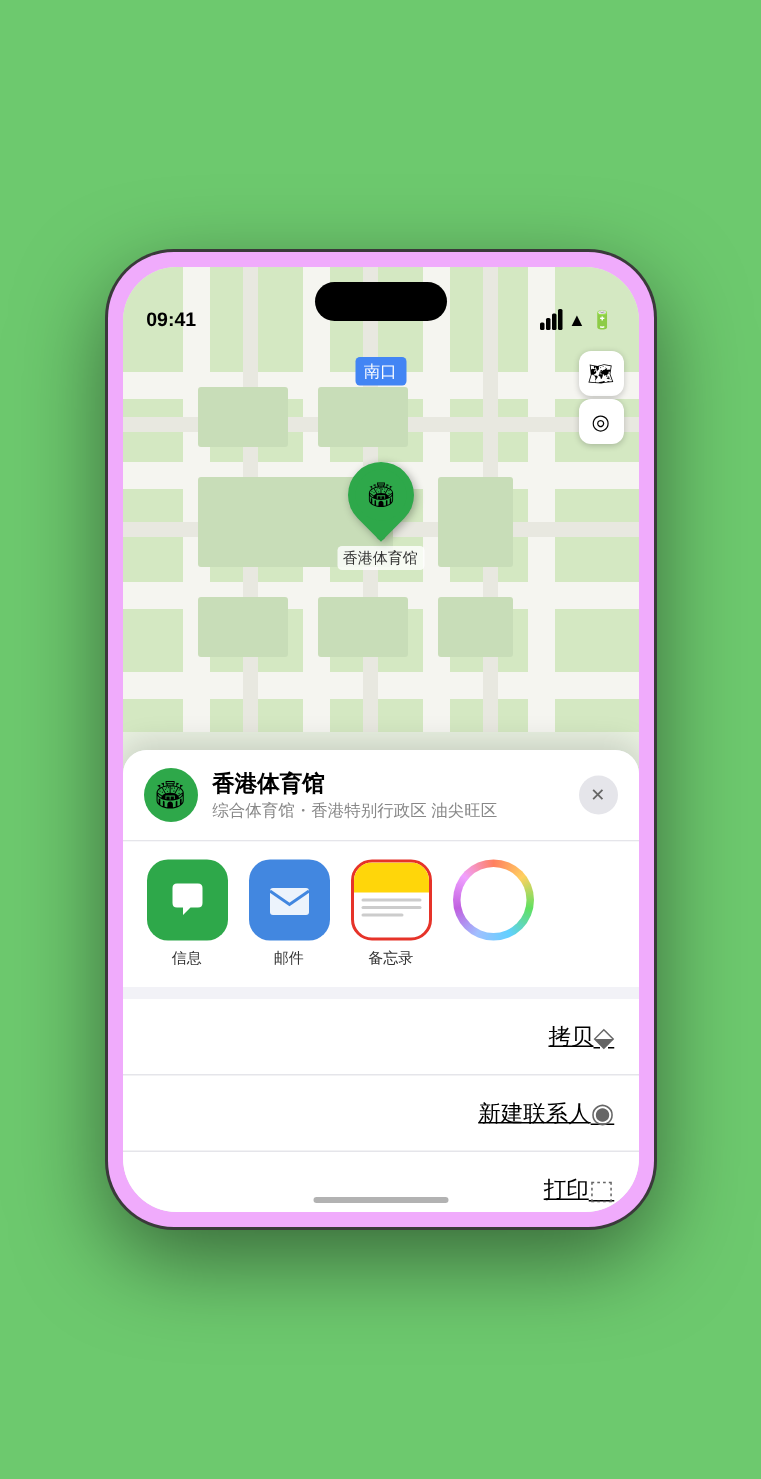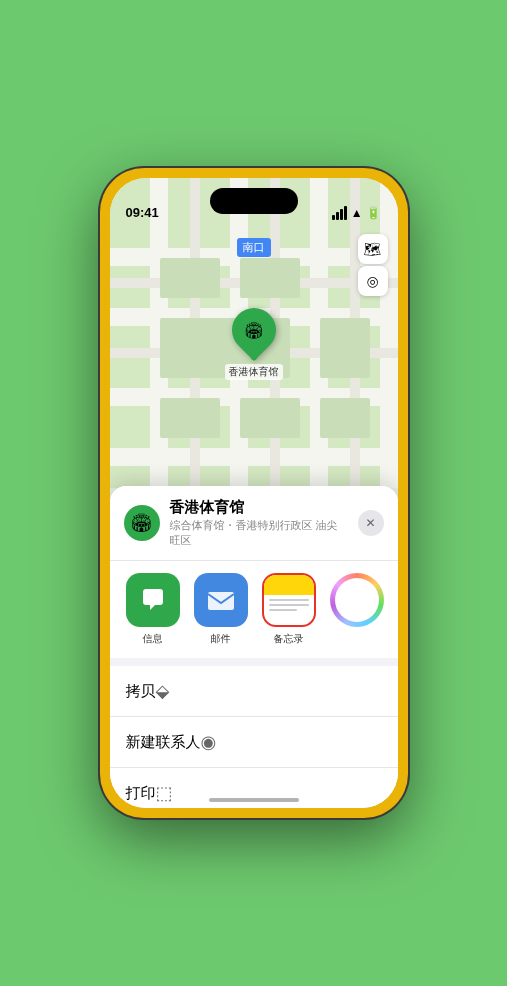--- a/index.html
+++ b/index.html
@@ -7,23 +7,23 @@
     body {
       background: #6dc96e;
       display: flex;
       justify-content: center;
       align-items: center;
       min-height: 100vh;
       font-family: -apple-system, 'PingFang SC', 'Helvetica Neue', sans-serif;
     }
 
     .phone-frame {
-      width: 308px;
+      width: 364px;
       height: 650px;
-      background: #eab308;
+      background: #f0abfc;
       border-radius: 44px;
       position: relative;
       box-shadow: 0 0 0 2px #3a3a3a, 0 20px 60px rgba(0,0,0,0.5);
       overflow: hidden;
     }
 
     .phone-screen {
       position: absolute;
       top: 10px; left: 10px; right: 10px; bottom: 10px;
       background: #e8f0e0;
@@ -313,23 +313,24 @@
     }
 
     
     .action-list {
       background: white;
     }
 
     .action-item {
       display: flex;
       align-items: center;
-      justify-content: flex-start;
+      justify-content: flex-end;
       padding: 14px 16px;
       border-bottom: 1px solid #e5e5ea;
+      text-decoration: underline;
     }
 
     .action-item:last-child {
       border-bottom: none;
     }
 
     .action-label {
       font-size: 15px;
       color: #000;
     }

